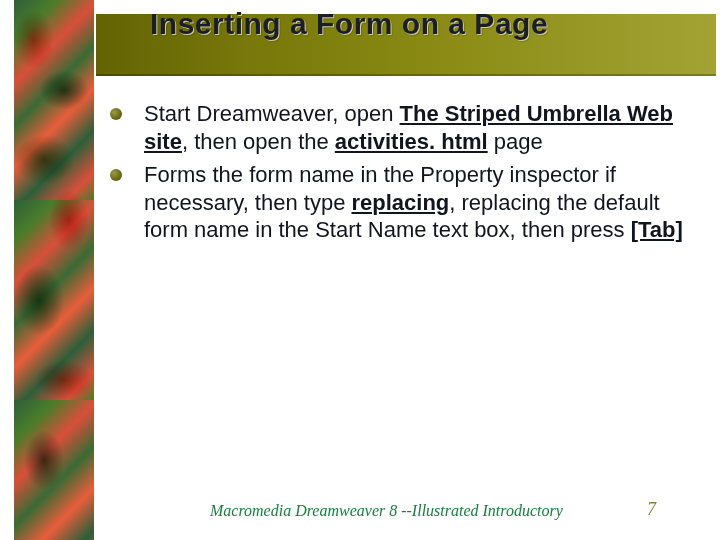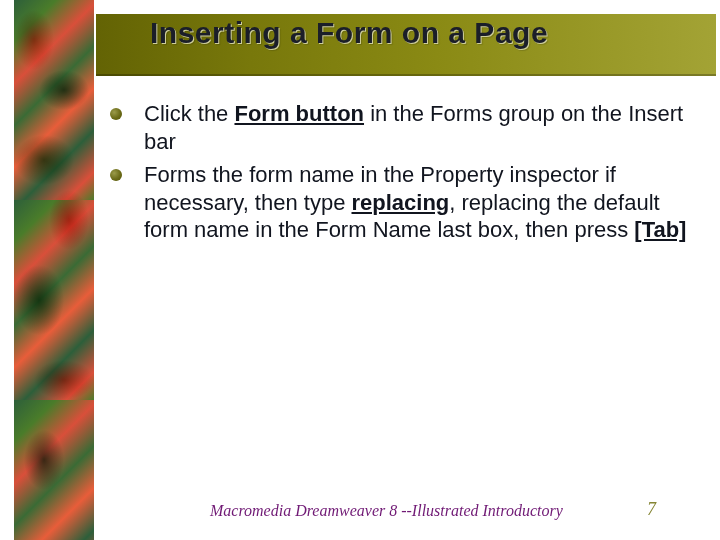--- a/index.html
+++ b/index.html
@@ -41,21 +41,21 @@
     position: absolute;
     left: 96px;
     top: 14px;
     right: 4px;
     height: 62px;
     background: linear-gradient(90deg, #636304 0%, #78780b 25%, #8a8a14 55%, #a3a335 100%);
     box-shadow: inset 0 -2px 0 rgba(0,0,0,0.25);
   }
   .title {
     position: absolute;
-    top: 16px;
+    top: 7px;
     left: 150px;
     right: 20px;
     font-family: Arial, sans-serif;
     font-size: 30px;
     font-weight: bold;
     color: #1b1e29;
     text-shadow: 1px 1px 0 #cfcf9d, 2px 2px 1px rgba(0,0,0,0.15);
     letter-spacing: 0.5px;
   }
   .content {
@@ -89,40 +89,40 @@
   }
   .u { text-decoration: underline; }
   .b { font-weight: bold; }
   .footer-title {
     position: absolute;
     bottom: 20px;
     left: 210px;
     font-family: Georgia, "Times New Roman", serif;
     font-style: italic;
     font-size: 16px;
-    color: #701a75;
+    color: #15803d;
   }
   .page-number {
     position: absolute;
     bottom: 20px;
     right: 64px;
     font-family: Georgia, "Times New Roman", serif;
     font-style: italic;
     font-size: 18px;
     color: #858534;
   }
 </style>
 </head>
 <body>
 
 <div class="sidebar-image"></div>
 <div class="title-band"></div>
 <div class="title">Inserting a Form on a Page</div>
 
 <div class="content">
   <ul class="bullets" id="bullet-list">
-      <li><span>Click the </span><span class="b u">Form button</span><span> in the Forms group on the Insert bar</span></li>
-      <li><span>Forms the form name in the Property inspector if necessary, then type </span><span class="b u">replacing</span><span>, replacing the default form name in the Form Name last box, then press </span><span class="b u">[Tab]</span></li>
+      <li><span>Start Dreamweaver, open </span><span class="b u">The Striped Umbrella Web site</span><span>, then open the </span><span class="b u">activities. html</span><span> page</span></li>
+      <li><span>Forms the form name in the Property inspector if necessary, then type </span><span class="b u">replacing</span><span>, replacing the default form name in the Start Name text box, then press </span><span class="b u">[Tab]</span></li>
     </ul>
 </div>
 
 <div class="footer-title">Macromedia Dreamweaver 8 --Illustrated Introductory</div>
 <div class="page-number">7</div>
 
 </body></html>

